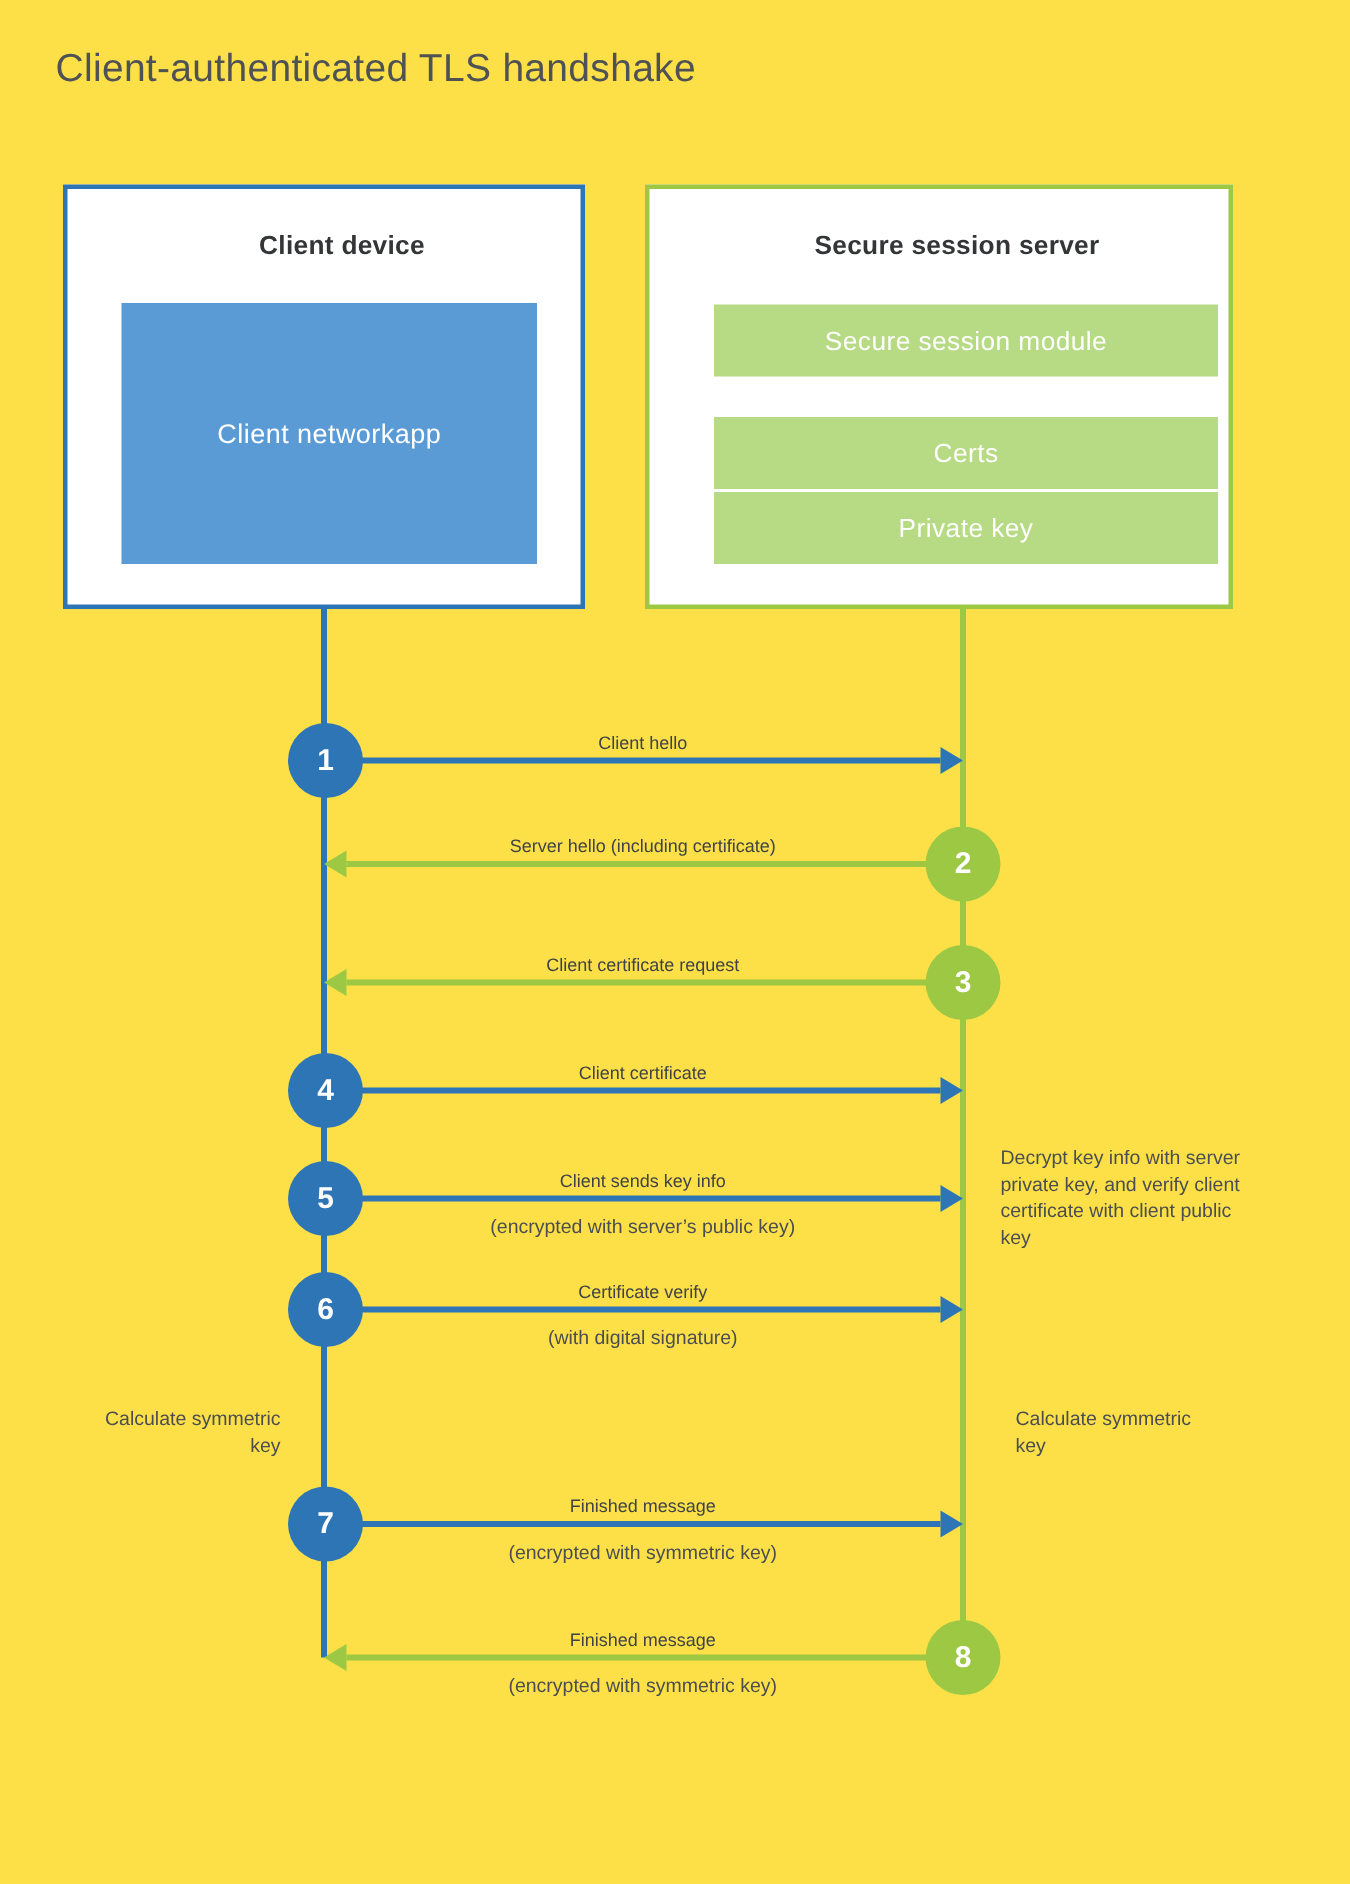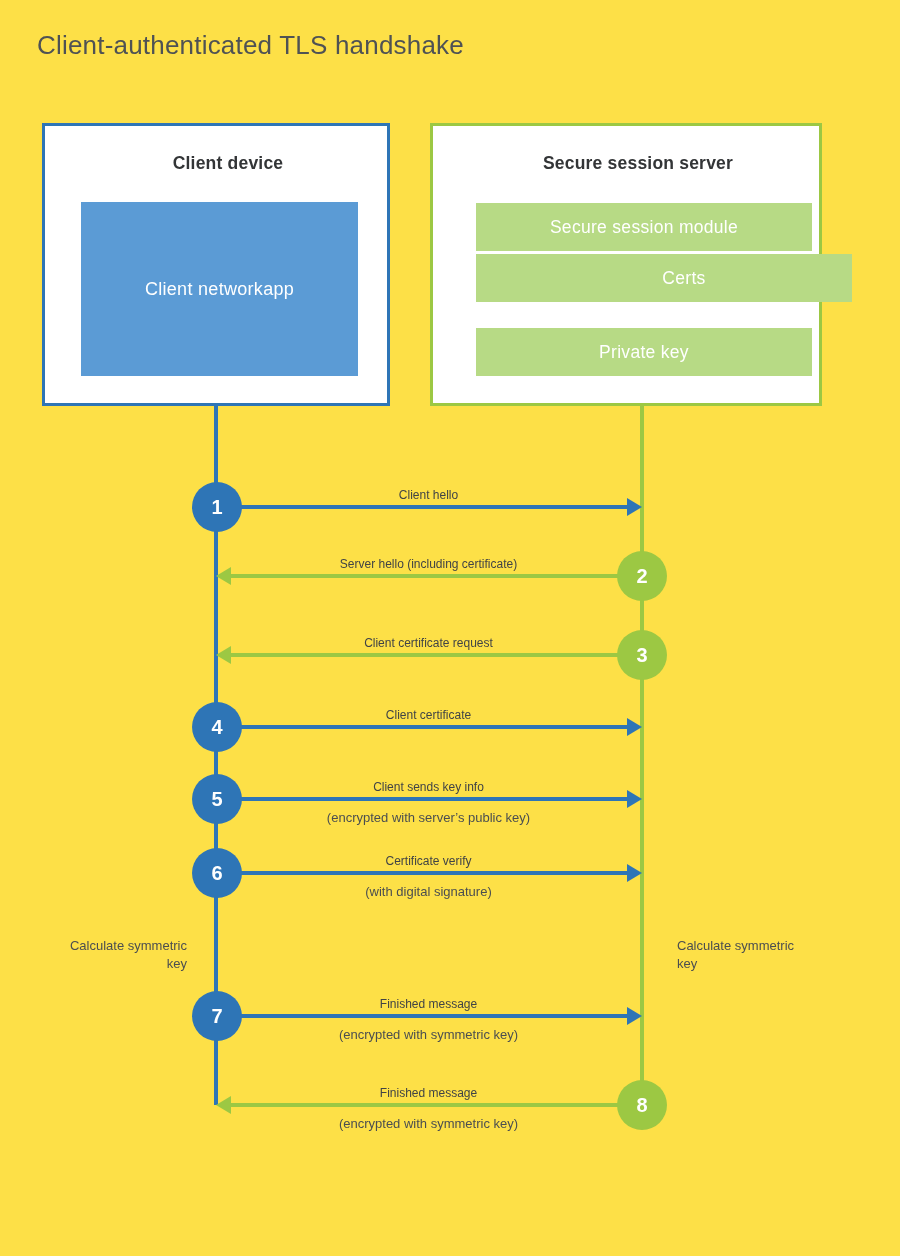--- a/index.html
+++ b/index.html
@@ -31,21 +31,21 @@
     position:absolute;left:36px;top:76px;width:277px;height:174px;
     background:var(--blue-light);color:#fff;font-size:18px;letter-spacing:.3px;
     display:flex;flex-direction:row;align-items:center;justify-content:center;line-height:28px;
   }
   .server-bar{
     position:absolute;left:43px;width:336px;height:48px;
     background:var(--green-light);color:#fff;font-size:17.5px;letter-spacing:.3px;
     display:flex;align-items:center;justify-content:center;
   }
   .server-bar.b0{top:77px;}
-  .server-bar.b1{top:128px;padding-left:40px;}
+  .server-bar.b1{top:152px;}
   .server-bar.b2{top:202px;}
 
   
   .lifeline{position:absolute;top:405px;width:4px;height:700px;}
   .lifeline.client{left:214px;background:var(--blue);}
   .lifeline.server{left:640px;background:var(--green);}
 
   
   .step{position:absolute;left:0;top:0;width:900px;height:0;}
   .msg-label{
@@ -161,16 +161,17 @@
   </div>
 
   <div class="step dir-left" style="top:1105px">
     <div class="msg-label">Finished message</div>
     <div class="bar"></div>
     <div class="head"></div>
     <div class="circle">8</div>
     <div class="msg-sub">(encrypted with symmetric key)</div>
   </div>
 
+  <div class="note decrypt">Decrypt key info with server private key, and verify client certificate with client public key</div>
   <div class="note calc-left">Calculate symmetric key</div>
   <div class="note calc-right">Calculate symmetric key</div>
 
 </div>
 
 </body></html>

